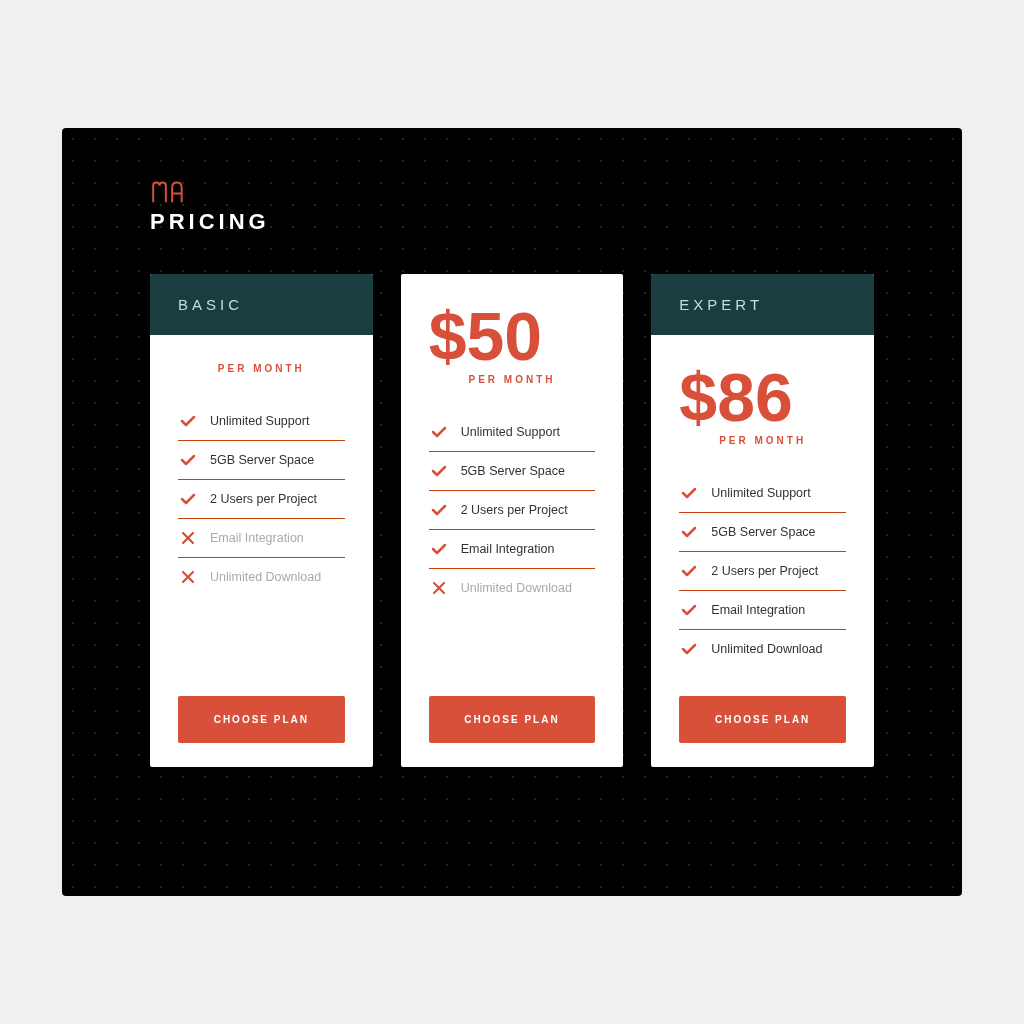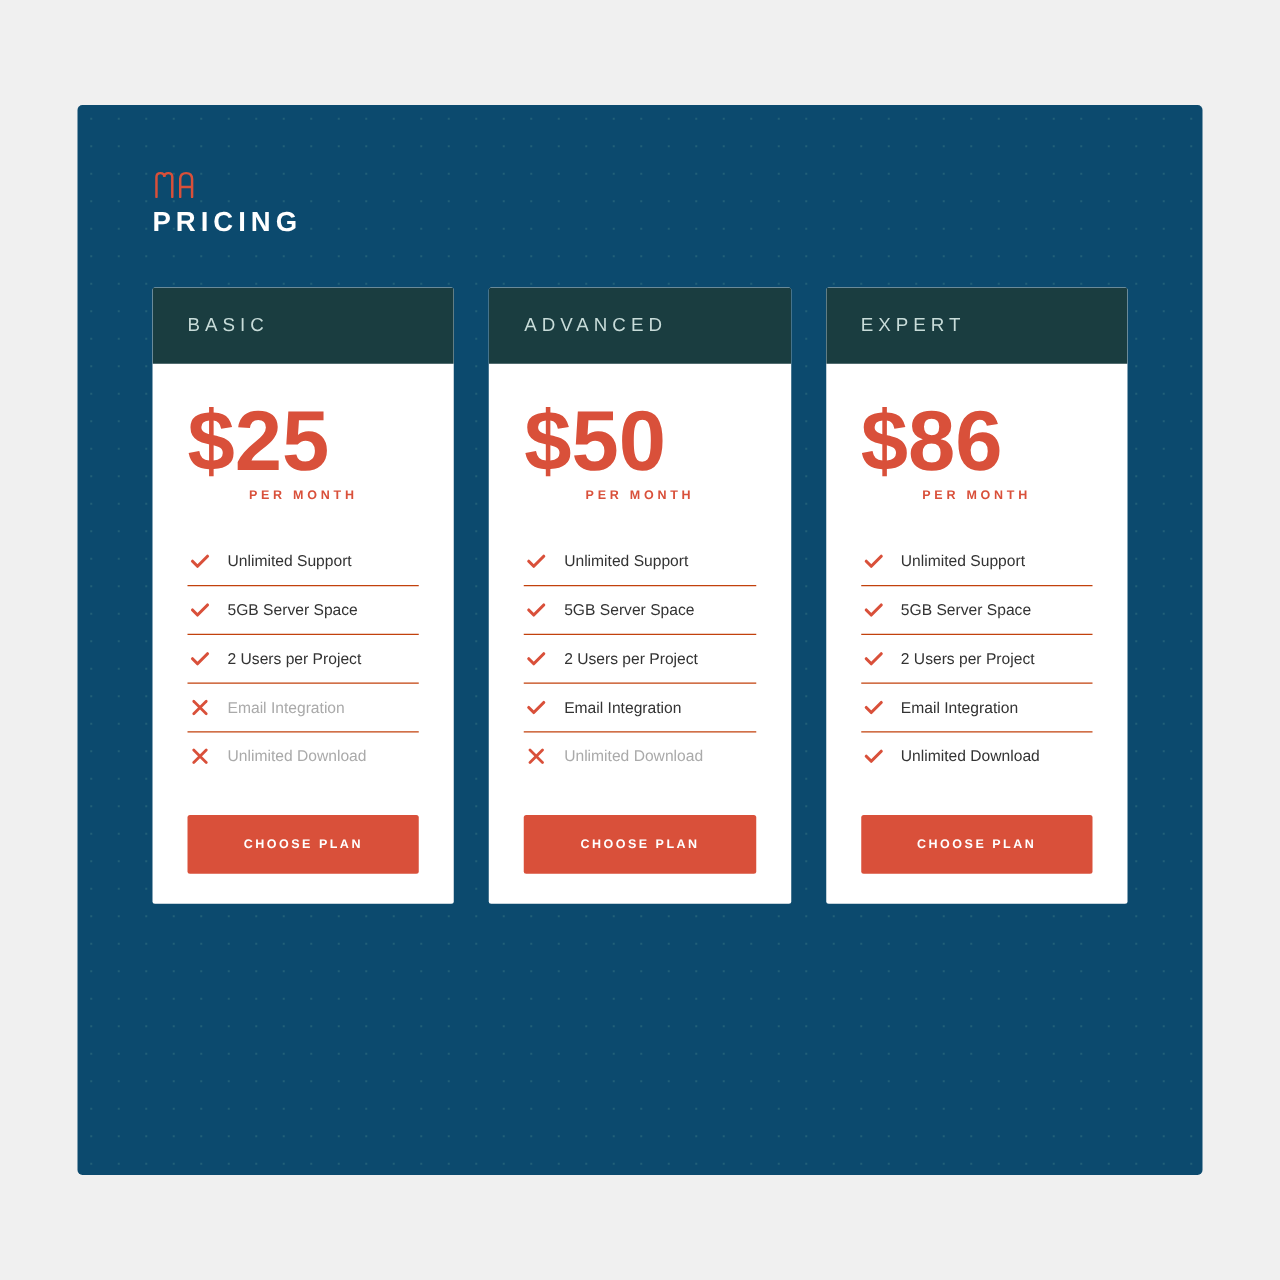--- a/index.html
+++ b/index.html
@@ -9,26 +9,26 @@
       height: 1024px;
       background: #f0f0f0;
       display: flex;
       align-items: center;
       justify-content: center;
       font-family: 'Arial', sans-serif;
     }
 
     .main-container {
       width: 900px;
-      height: 856px;
-      background: #0c4a6e;
+      height: 768px;
+      background: #000000;
       border-radius: 4px;
       position: relative;
       overflow: hidden;
-      padding: 50px 60px;
+      padding: 50px 88px;
     }
 
     
     .main-container::before {
       content: '';
       position: absolute;
       top: 0; left: 0; right: 0; bottom: 0;
       background-image: radial-gradient(circle, rgba(100,160,150,0.25) 1px, transparent 1px);
       background-size: 22px 22px;
       pointer-events: none;
@@ -216,21 +216,20 @@
   </div>
 
   <div class="cards-container">
 
   <div class="plan-card">
         <div class="card-header">
           <div class="plan-name">BASIC</div>
         </div>
         <div class="card-body">
           <div class="price-section">
-            <div class="price">$25</div>
             <div class="per-month">PER MONTH</div>
           </div>
           <ul class="features-list">
             <li class="feature-item">
               <span class="feature-icon check">
                 <svg width="16" height="16" viewBox="0 0 16 16" fill="none">
                   <polyline points="2,8 6,12 14,4" stroke="#d9503a" stroke-width="2.5" stroke-linecap="round" stroke-linejoin="round"></polyline>
                 </svg>
               </span>
               <span class="feature-label active">Unlimited Support</span>
@@ -267,23 +266,20 @@
                   <line x1="12" y1="2" x2="2" y2="12" stroke="#d9503a" stroke-width="2.2" stroke-linecap="round"></line>
                 </svg>
               </span>
               <span class="feature-label inactive">Unlimited Download</span>
             </li>
           </ul>
           <button class="choose-btn">CHOOSE PLAN</button>
         </div>
       </div>
       <div class="plan-card">
-        <div class="card-header">
-          <div class="plan-name">ADVANCED</div>
-        </div>
         <div class="card-body">
           <div class="price-section">
             <div class="price">$50</div>
             <div class="per-month">PER MONTH</div>
           </div>
           <ul class="features-list">
             <li class="feature-item">
               <span class="feature-icon check">
                 <svg width="16" height="16" viewBox="0 0 16 16" fill="none">
                   <polyline points="2,8 6,12 14,4" stroke="#d9503a" stroke-width="2.5" stroke-linecap="round" stroke-linejoin="round"></polyline>

